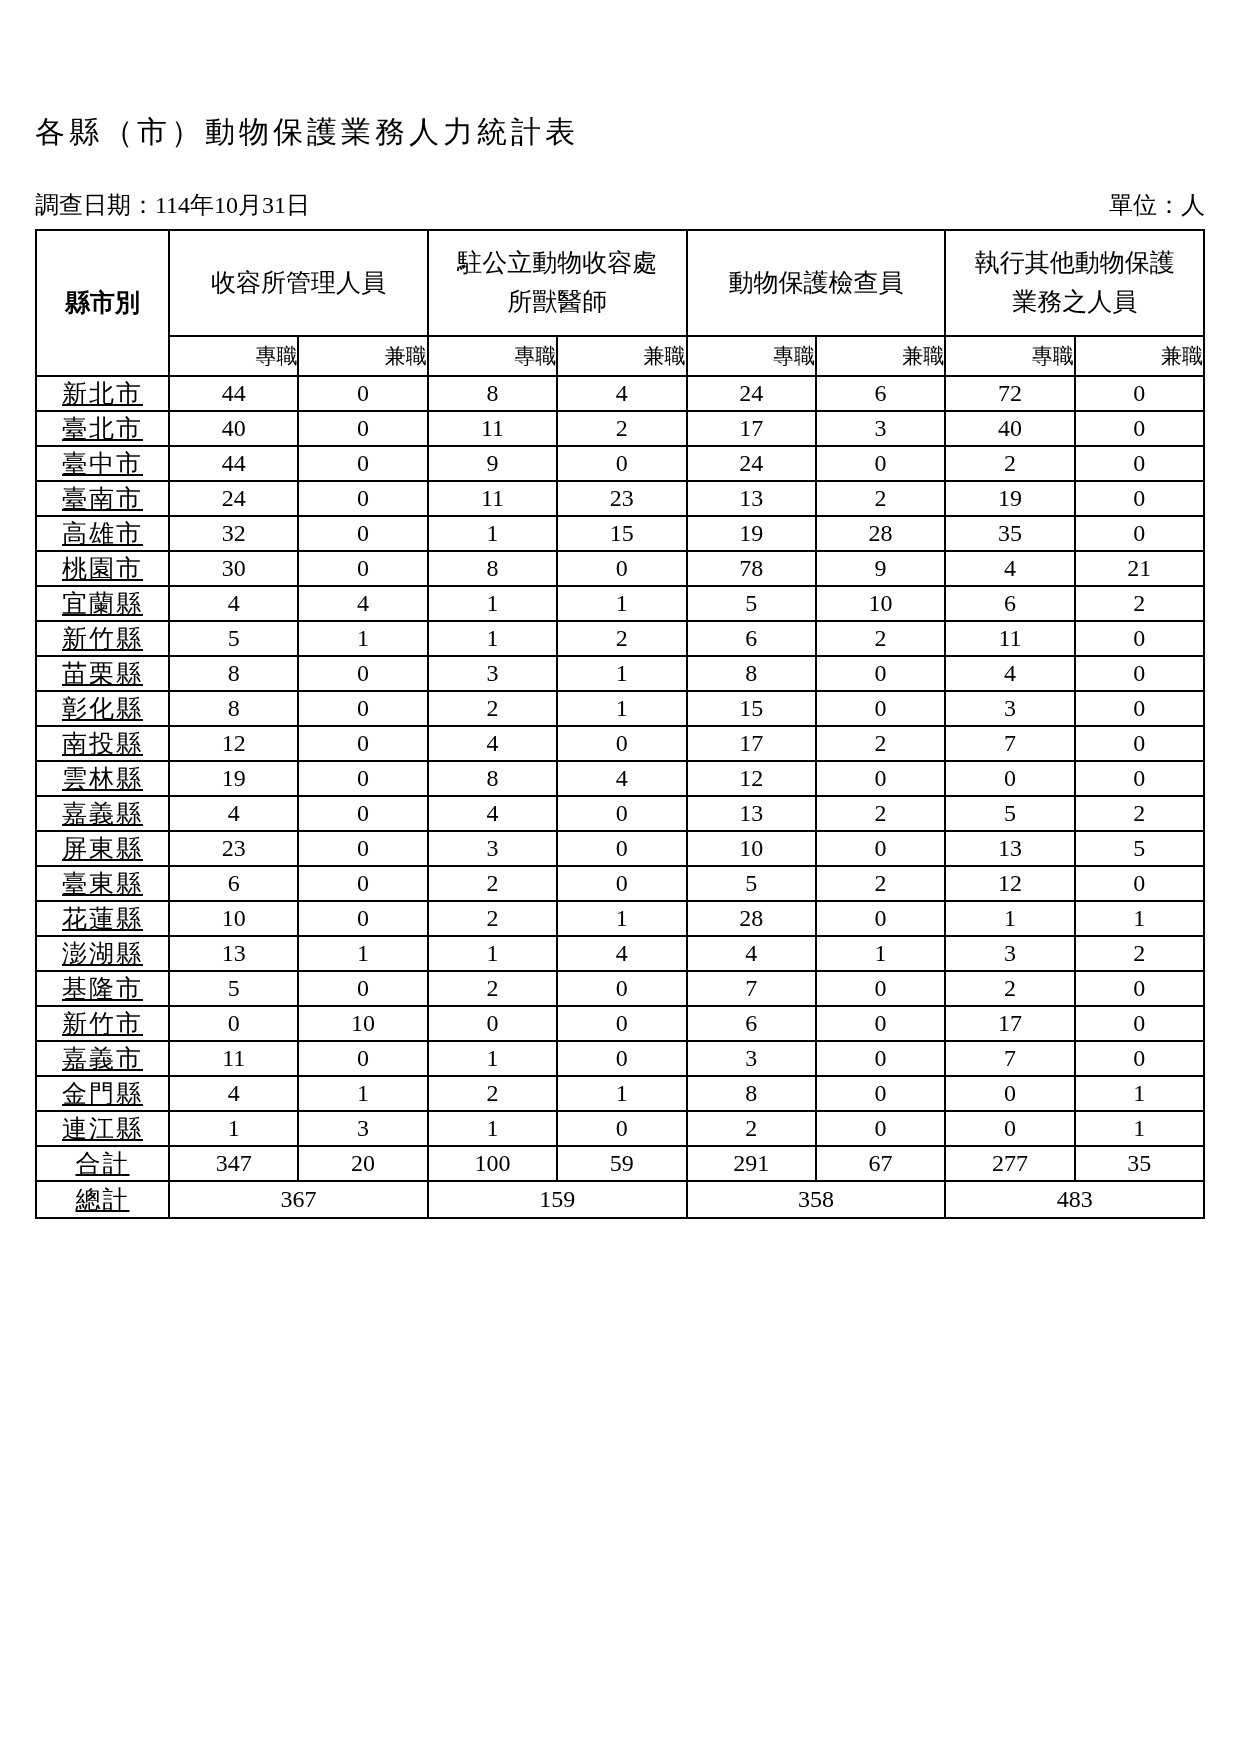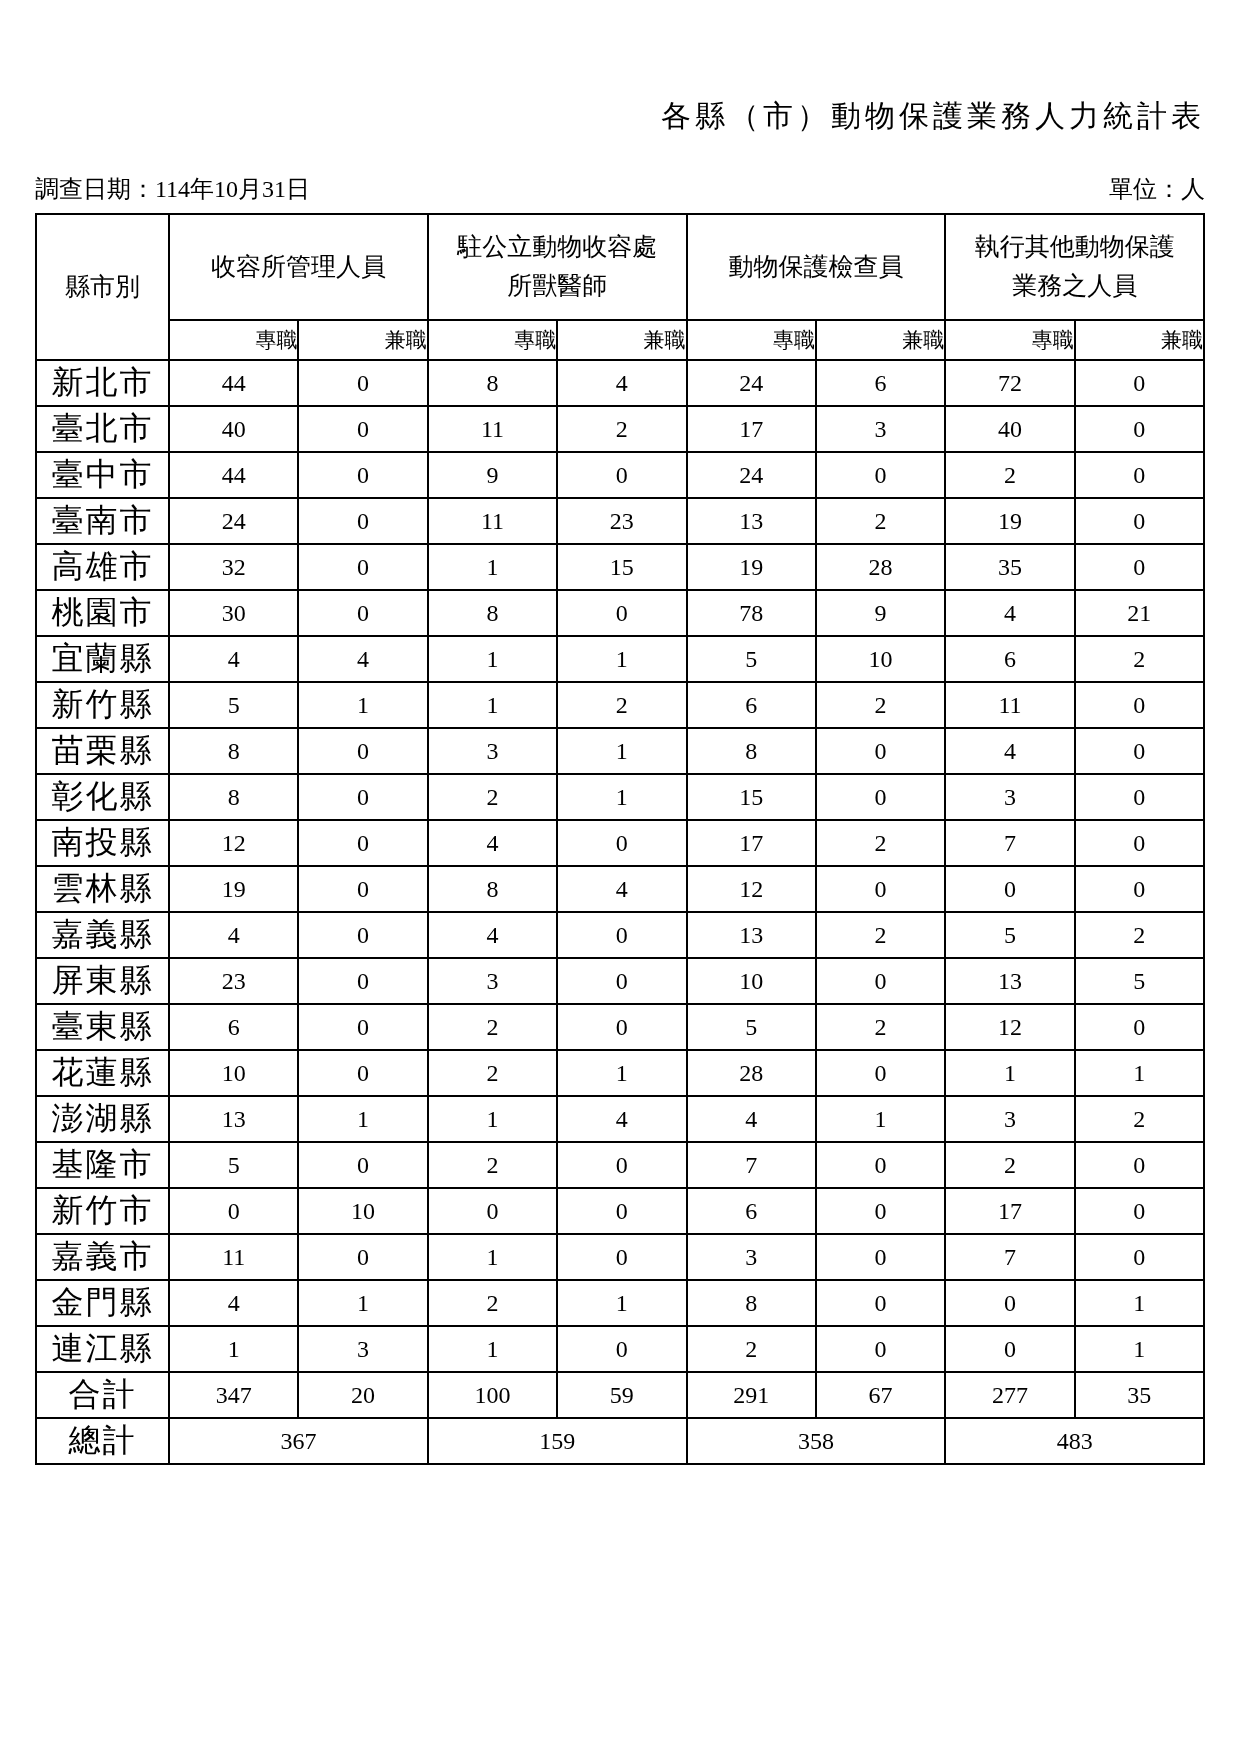--- a/index.html
+++ b/index.html
@@ -11,24 +11,25 @@
   }
   .page {
     position: relative;
     width: 1240px;
     height: 1754px;
     background: #ffffff;
     box-sizing: border-box;
     padding: 96px 35px 0 35px;
   }
   .doc-title {
-    text-align: right;
+    text-align: left;
     font-size: 30px;
     letter-spacing: 4px;
     white-space: nowrap;
+    margin-top: 16px;
   }
   .meta-row {
     display: flex;
     justify-content: space-between;
     align-items: baseline;
     font-size: 24px;
     margin-top: 36px;
   }
   table.stat-table {
     border-collapse: collapse;
@@ -52,24 +53,26 @@
   .stat-table thead tr.group-row th.group-cell {
     padding: 0 26px;
   }
   .stat-table thead tr.sub-row th {
     height: 38px;
     font-size: 21px;
     text-align: right;
   }
   .stat-table th.corner {
     font-size: 25px;
+    font-weight: bold;
   }
   .stat-table tbody th {
-    font-size: 32px;
+    font-size: 25px;
     letter-spacing: 2px;
+    text-decoration: underline;
   }
   .stat-table tbody td {
     font-size: 24px;
   }
   .stat-table tbody tr {
     height: 34px;
   }
   .stat-table tbody tr.grand-total-row {
     height: 37px;
   }

